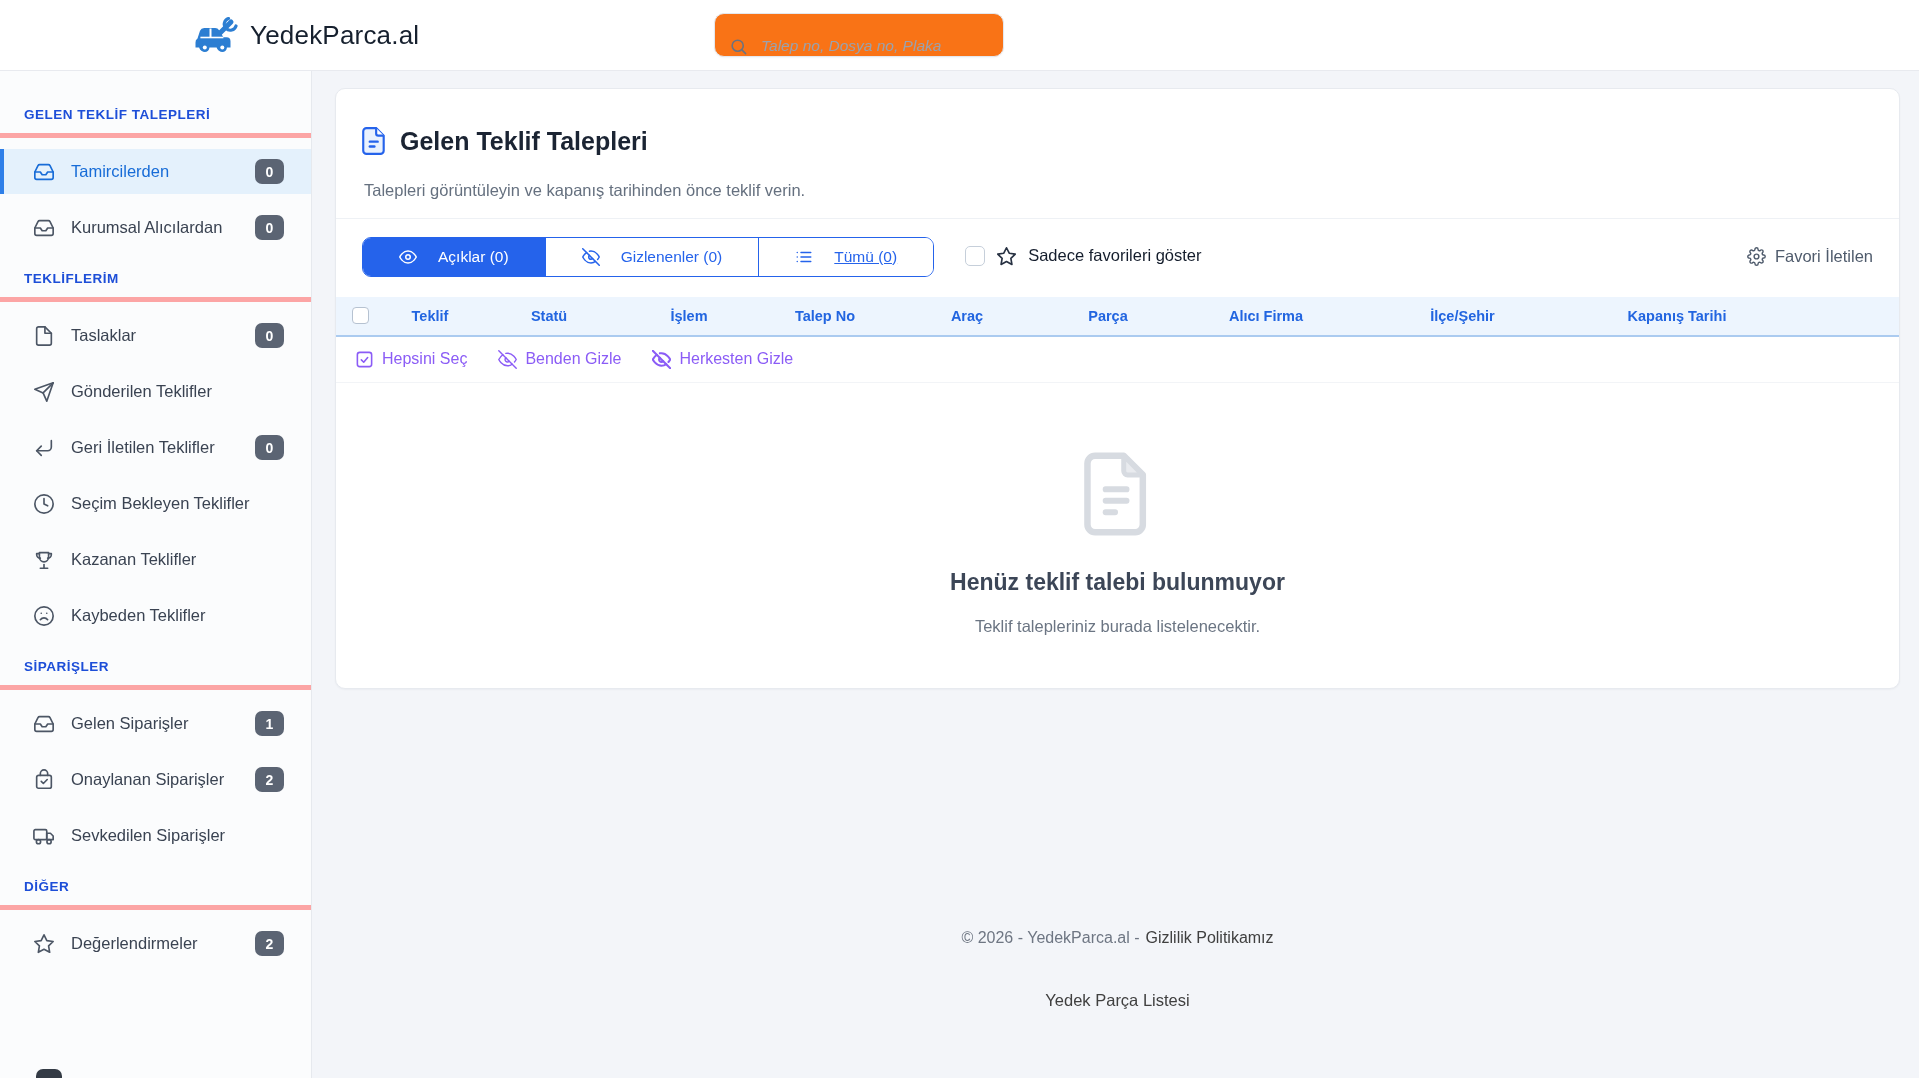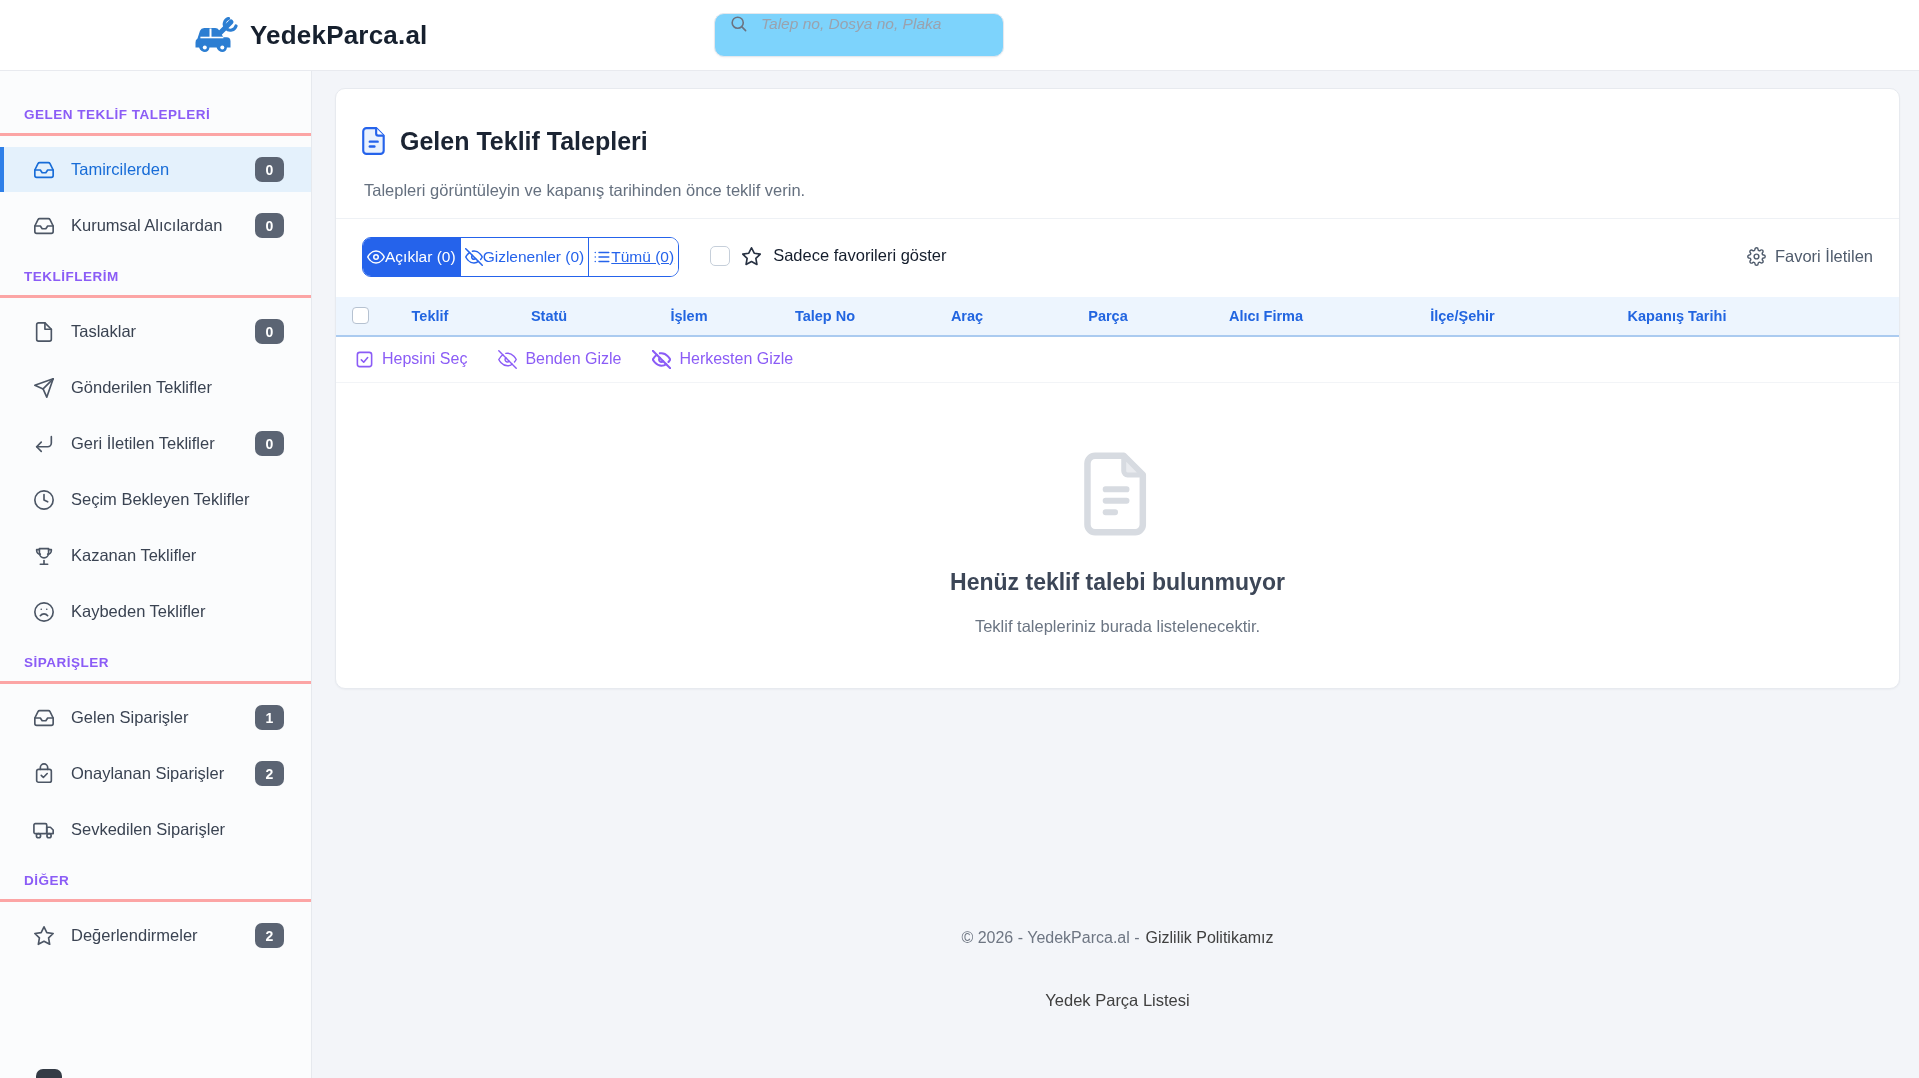--- a/index.html
+++ b/index.html
@@ -6,42 +6,42 @@
   html,body { margin:0; padding:0; }
   body {
     width:1919px; height:1078px; overflow:hidden;
     font-family:"Liberation Sans", sans-serif;
     background:#f3f5f9; color:#1b2433; position:relative;
   }
 
   
   .topbar { position:relative; height:71px; background:#fff; border-bottom:1px solid #e8eaef; z-index:2; }
   .brand { position:absolute; left:194px; top:0; height:71px; display:flex; align-items:center; gap:12px; }
-  .brand-text { font-size:26px; font-weight:700; color:#16202e; letter-spacing:.2px; }
+  .brand-text { font-size:26px; font-weight:400; color:#16202e; letter-spacing:.2px; }
   .searchbox {
     position:absolute; left:714px; top:13px; width:290px; height:44px;
-    border:1px solid #e4e8ee; border-radius:10px; background:#7dd3fc;
-    display:flex; align-items:flex-start; padding:0 14px; gap:11px;
+    border:1px solid #e4e8ee; border-radius:10px; background:#f97316;
+    display:flex; align-items:flex-end; padding:0 14px; gap:11px;
     box-shadow:0 1px 2px rgba(16,24,40,.04);
   }
   .searchbox svg { flex:0 0 auto; color:#6b7280; }
   .searchbox input {
     border:0; outline:0; flex:1; font-style:italic; font-size:15.5px;
     color:#374151; background:transparent; font-family:inherit; min-width:0;
   }
   .searchbox input::placeholder { color:#9aa2ae; opacity:1; }
 
   
   .layout { display:flex; height:1007px; }
 
   
   .sidebar { width:312px; background:#fbfcfd; border-right:1px solid #e6e9ee; padding-top:20px; flex:0 0 auto; }
   .side-title {
-    padding:10px 24px 11px; font-size:13.5px; font-weight:700; color:#8b5cf6;
-    letter-spacing:.5px; border-bottom:3px solid #fca5a5; margin-bottom:11px; white-space:nowrap;
+    padding:10px 24px 11px; font-size:13.5px; font-weight:700; color:#1d4ed8;
+    letter-spacing:.5px; border-bottom:5px solid #fca5a5; margin-bottom:11px; white-space:nowrap;
   }
   .side-sec { margin-top:6px; }
   .nav-item {
     display:flex; align-items:center; height:45px; margin:0 0 11px;
     padding:0 27px 0 28px; border-left:4px solid transparent;
     color:#3a4352; font-size:16.5px; cursor:pointer; white-space:nowrap;
   }
   .nav-icon { width:23px; height:23px; margin-right:16px; color:#4c5665; display:flex; align-items:center; justify-content:center; }
   .nav-icon svg { width:22px; height:22px; }
   .nav-item.active { background:#e4f1fc; border-left-color:#2e7fe8; color:#176cd7; font-weight:500; }
@@ -59,21 +59,21 @@
     box-shadow:0 1px 2px rgba(16,24,40,.04); height:601px;
     display:flex; flex-direction:column; overflow:hidden;
   }
   .card-head { padding:21px 26px 18px; border-bottom:1px solid #eef1f5; }
   .page-title-row { display:flex; align-items:center; gap:14px; }
   .page-title { font-size:25px; font-weight:700; color:#1b2433; }
   .page-sub { margin-top:8px; font-size:16.5px; color:#65707f; padding-left:2px; }
 
   .toolbar { display:flex; align-items:center; padding:18px 26px 20px; }
   .tabgroup { display:flex; border:1px solid #2563eb; border-radius:9px; overflow:hidden; height:40px; background:#fff; }
-  .tab { display:flex; align-items:center; gap:0; padding:0 4px; font-size:15.5px; color:#2563eb; background:#fff; cursor:pointer; white-space:nowrap; }
+  .tab { display:flex; align-items:center; gap:21px; padding:0 36px; font-size:15.5px; color:#2563eb; background:#fff; cursor:pointer; white-space:nowrap; }
   .tab + .tab { border-left:1px solid #2563eb; }
   .tab.active { background:#2563eb; color:#fff; }
   .tab.underline .tab-label { text-decoration:underline; }
   .fav-toggle { display:flex; align-items:flex-start; gap:11px; margin-left:31px; cursor:pointer; }
   .checkbox { width:20px; height:20px; border:1.5px solid #c6cfda; border-radius:5px; background:#fff; flex:0 0 auto; }
   .star-dark { color:#273142; display:flex; }
   .fav-label { font-size:16.5px; color:#141d2c; white-space:nowrap; }
   .fav-settings { margin-left:auto; display:flex; align-items:center; gap:9px; color:#4f5b6c; font-size:16.5px; cursor:pointer; white-space:nowrap; }
 
   .table-head {

